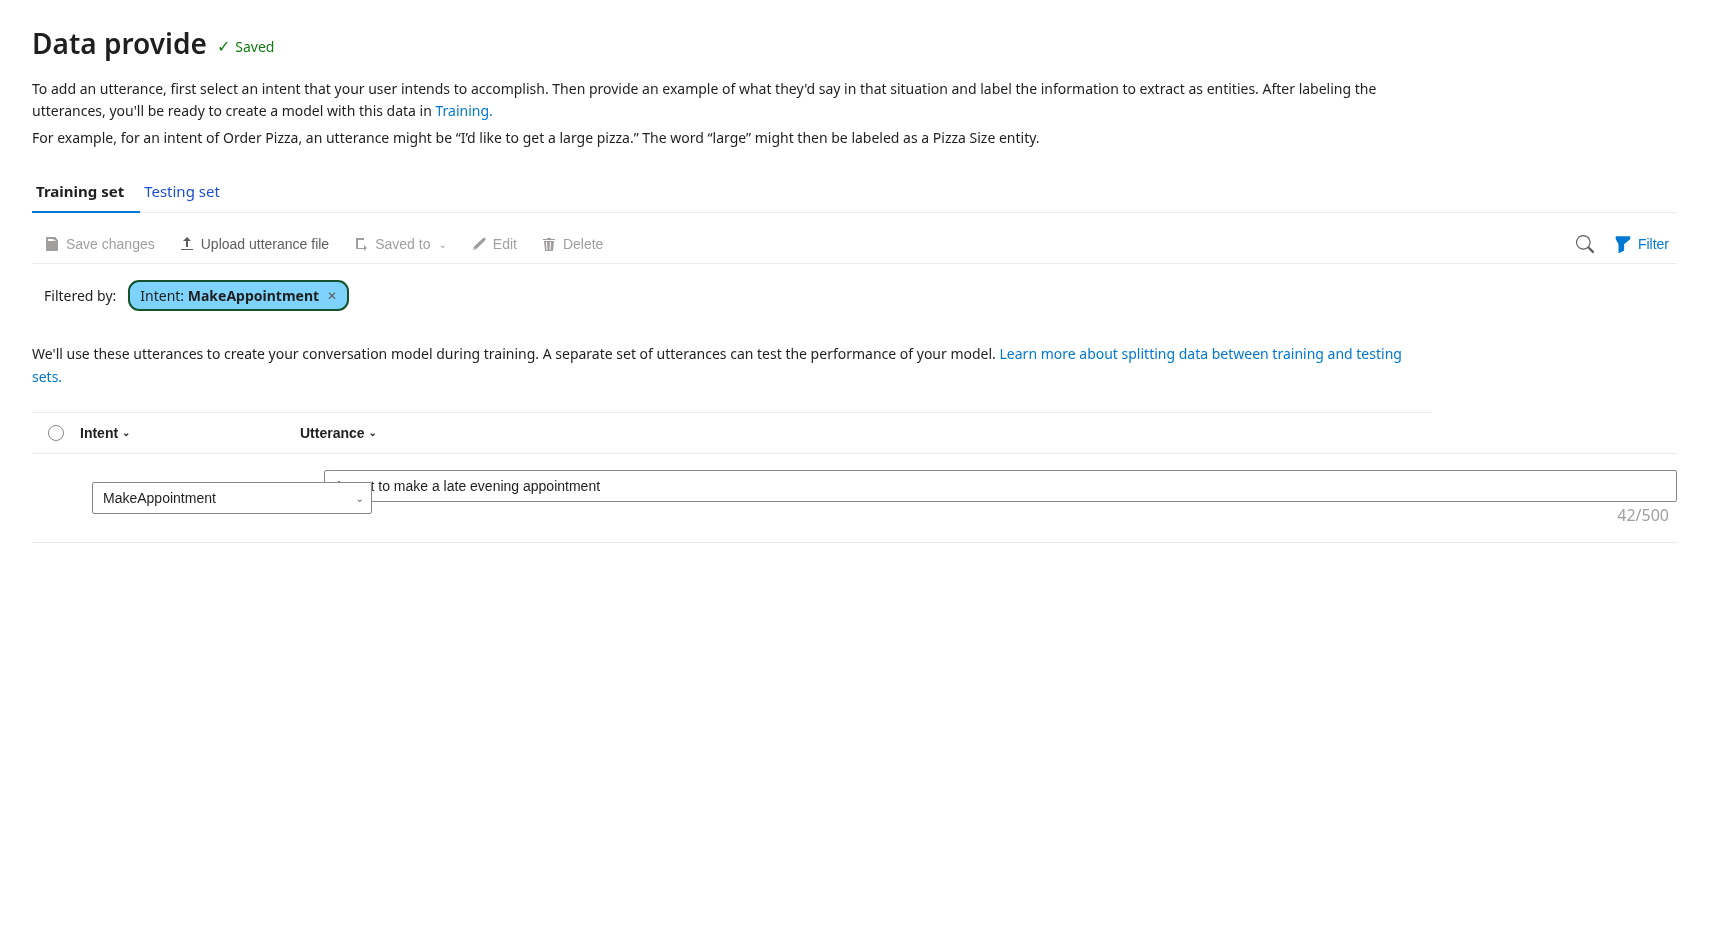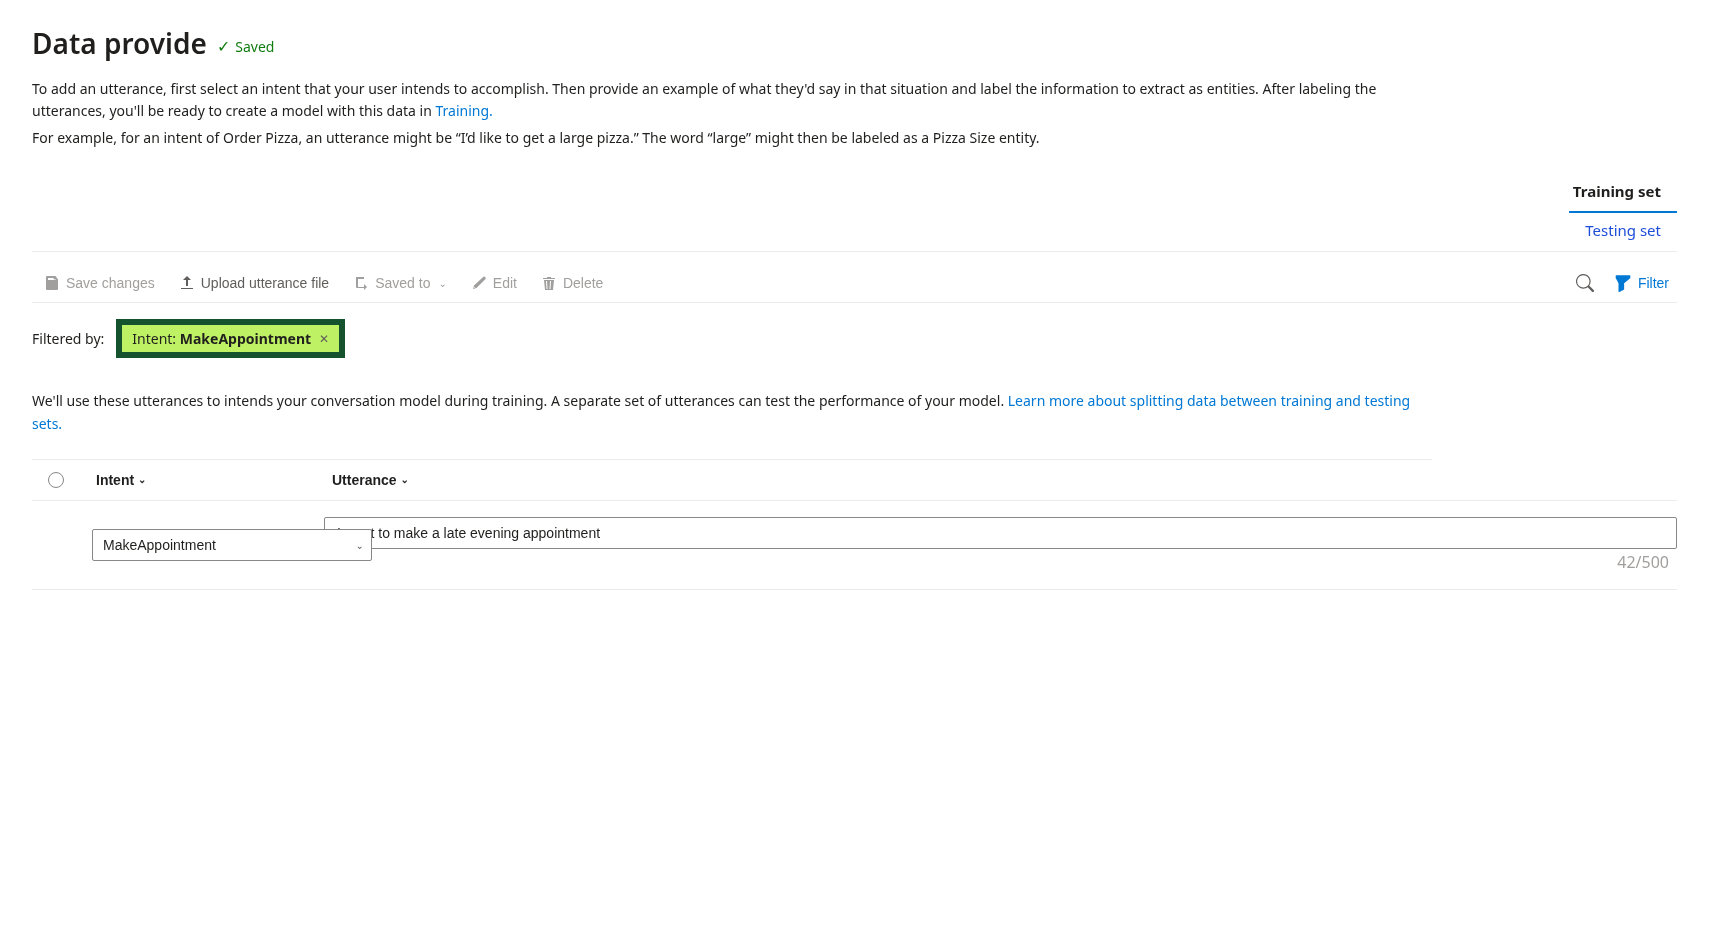--- a/index.html
+++ b/index.html
@@ -50,21 +50,20 @@
       color: #0078d4;
       text-decoration: none;
     }
 
     .tabs-row {
       display: flex;
       align-items: flex-end;
       border-bottom: 1px solid #edebe9;
       margin-top: 24px;
       margin-bottom: 0;
-      flex-direction: column;
     }
 
     .tab {
       padding: 8px 16px 10px 4px;
       font-size: 15px;
       font-weight: 400;
       color: #1d4ed8;
       cursor: pointer;
       border-bottom: 2px solid transparent;
       margin-bottom: -1px;
@@ -130,32 +129,33 @@
     .filter-section {
       display: flex;
       align-items: center;
       gap: 12px;
       padding: 16px 0 16px 0;
     }
 
     .filter-label {
       font-size: 14px;
       color: #201f1e;
+      margin-left: 12px;
     }
 
     .filter-tag {
       display: flex;
       align-items: center;
       gap: 8px;
       padding: 4px 10px;
-      border: 6px solid #14532d;
-      border-radius: 0;
-      font-size: 14px;
-      color: #201f1e;
-      background: #bef264;
+      border: 2px solid #14532d;
+      border-radius: 11px;
+      font-size: 14px;
+      color: #201f1e;
+      background: #7dd3fc;
     }
 
     .filter-tag-close {
       cursor: pointer;
       color: #605e5c;
       font-size: 12px;
       line-height: 1;
     }
 
     .info-text {
@@ -170,21 +170,21 @@
     .info-text a {
       color: #0078d4;
       text-decoration: none;
     }
 
     .table-header {
       display: flex;
       align-items: center;
       padding: 12px 0;
       border-bottom: 1px solid #edebe9;
-      gap: 16px;
+      gap: 0;
     }
 
     .col-checkbox {
       width: 48px;
       display: flex;
       align-items: center;
       justify-content: center;
     }
 
     .col-intent {
@@ -383,21 +383,21 @@
 
 <div class="filter-section">
   <span class="filter-label">Filtered by:</span>
   <div class="filter-tag">
     <span>Intent: <strong>MakeAppointment</strong></span>
     <span class="filter-tag-close">✕</span>
   </div>
 </div>
 
 <div class="info-text">
-  <span>We'll use these utterances to intends your conversation model during training. A separate set of utterances can test the performance of your model.</span>
+  <span>We'll use these utterances to create your conversation model during training. A separate set of utterances can test the performance of your model.</span>
   <a href="#">Learn more about splitting data between training and testing sets.</a>
 </div>
 
 <div class="table-header">
   <div class="col-checkbox">
     <input type="checkbox" class="row-checkbox" style="border-radius: 50%;">
   </div>
   <div class="col-intent">
     <button class="col-header-btn">
       <span>Intent</span>

